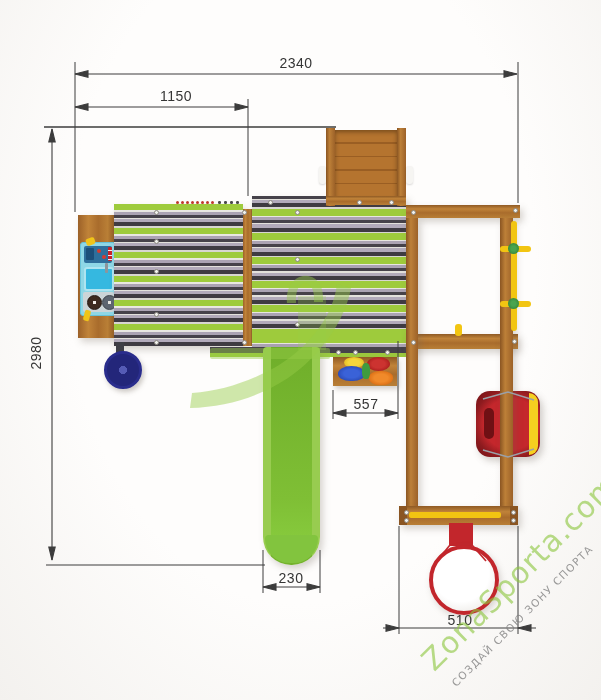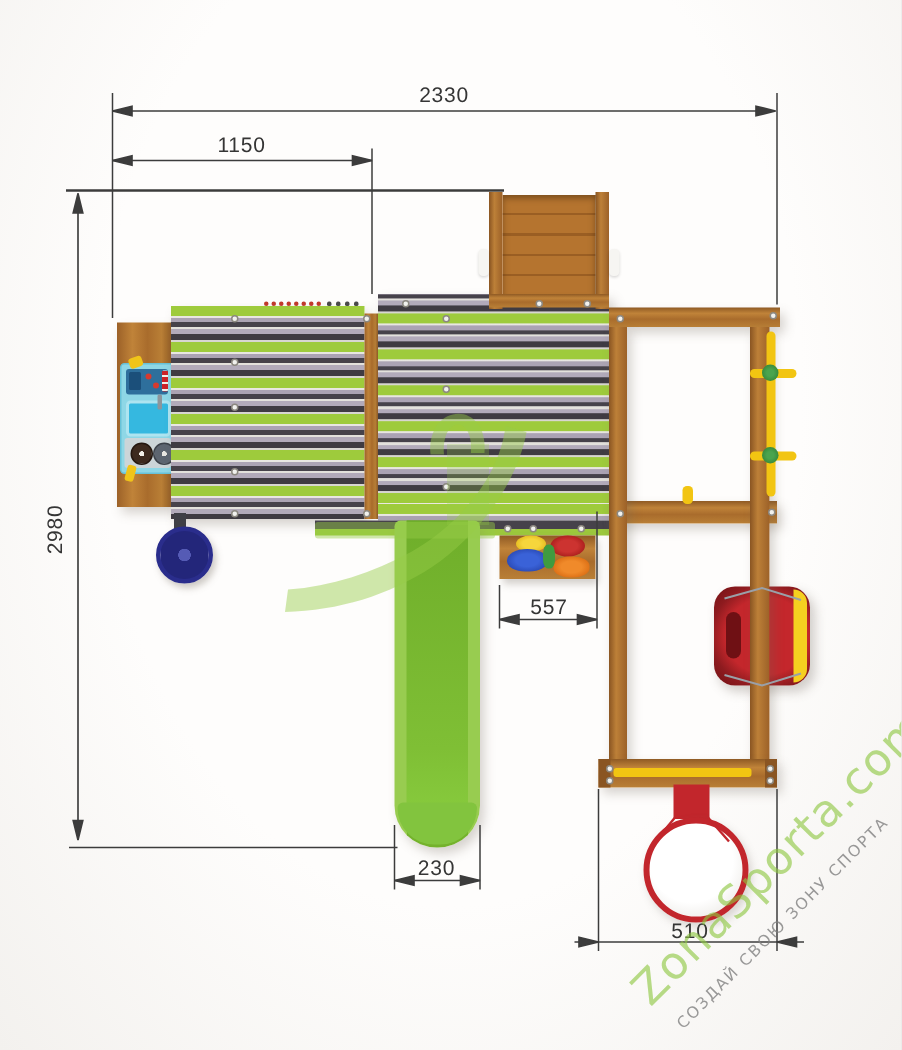--- a/index.html
+++ b/index.html
@@ -222,22 +222,22 @@
       <g>
         <line x1="399" y1="526" x2="399" y2="634" stroke-width="1"></line>
         <line x1="518" y1="526" x2="518" y2="634" stroke-width="1"></line>
         <line x1="383" y1="628" x2="536" y2="628"></line>
         <polygon points="399,628 386,624.8 386,631.2"></polygon>
         <polygon points="518,628 531,624.8 531,631.2"></polygon>
       </g>
     </g>
   </svg>
 
-  <span class="dim-label" style="left:261px;top:55px;width:70px;">2330</span>
-  <span class="dim-label" style="left:131px;top:88px;width:60px;">1150</span>
+  <span class="dim-label" style="left:261px;top:55px;width:70px;">2340</span>
+  <span class="dim-label" style="left:146px;top:88px;width:60px;">1150</span>
   <span class="dim-label rot" style="left:7px;top:345px;width:58px;">2980</span>
   <span class="dim-label" style="left:341px;top:396px;width:50px;">557</span>
   <span class="dim-label" style="left:266px;top:570px;width:50px;">230</span>
   <span class="dim-label" style="left:435px;top:612px;width:50px;">510</span>
 
   <div class="wm-brand" style="left:440px;top:642px;height:36px;">ZonaSporta.com</div>
   <div class="wm-slogan" style="left:459px;top:676px;height:14px;">СОЗДАЙ СВОЮ ЗОНУ СПОРТА</div>
 
 </div>
 

